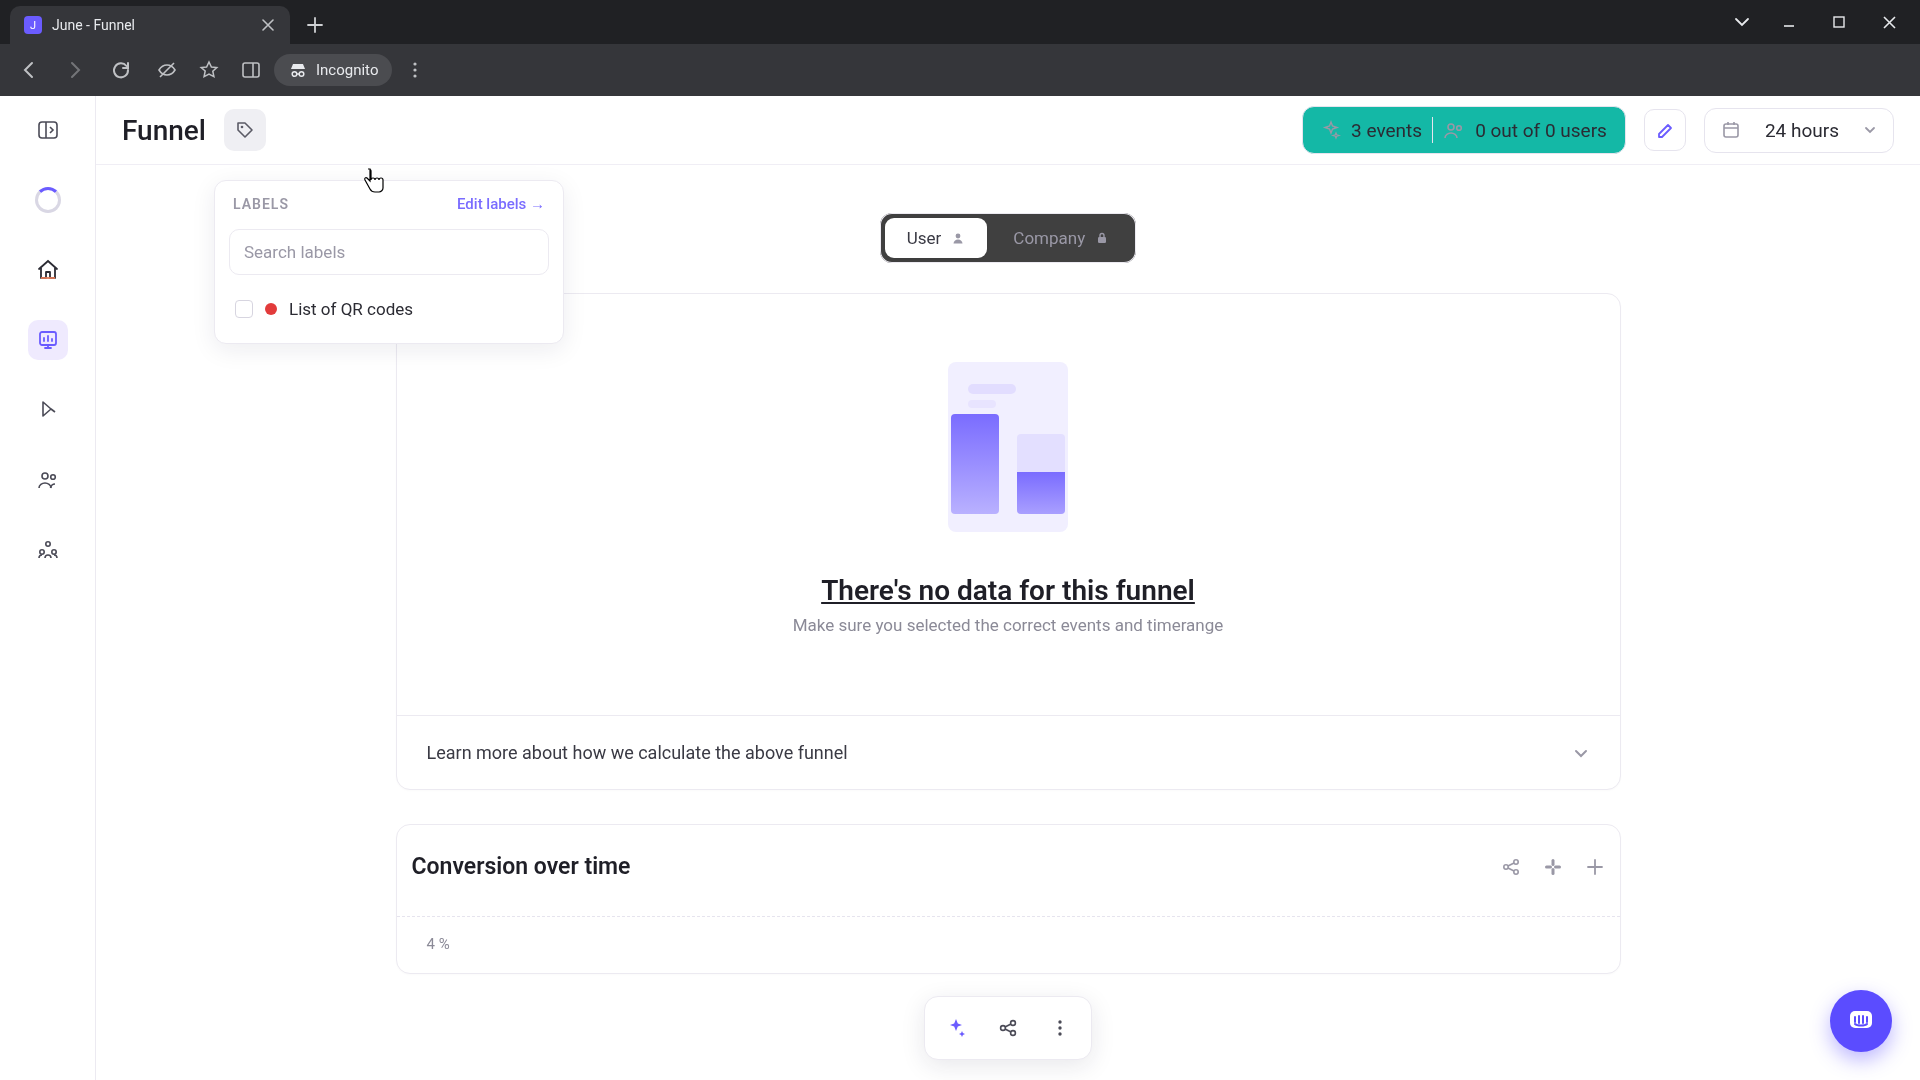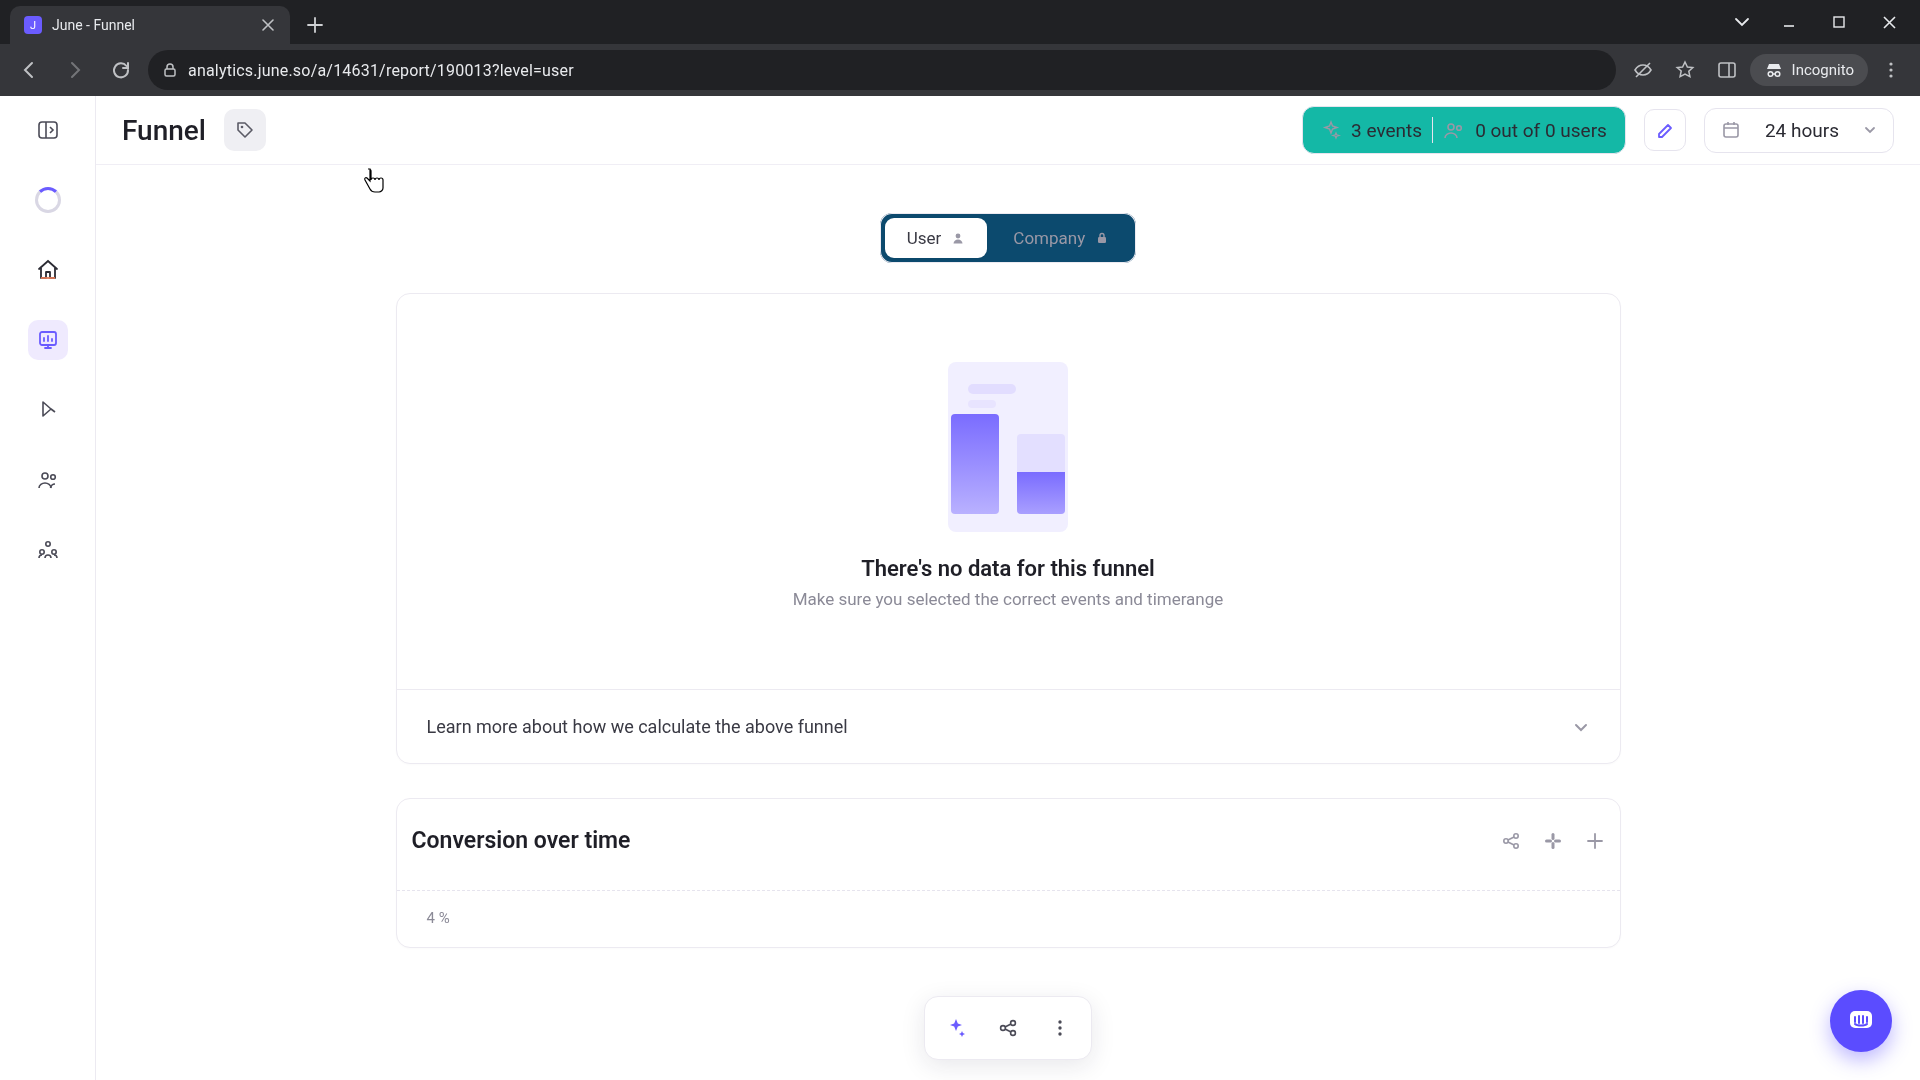--- a/index.html
+++ b/index.html
@@ -56,42 +56,42 @@
   .popover .search input::placeholder{color:#9a98a6;}
   .popover .items { padding: 4px 10px 14px; }
   .popover .item { display:flex; align-items:center; gap:12px; padding:10px 10px; border-radius:8px; font-size:17px; color:#2b2b33; }
   .popover .chk { width:18px;height:18px;border:1.5px solid #d7d5e0;border-radius:4px; }
   .popover .dot { width:12px;height:12px;border-radius:50%; background:#e23b3b; }
 
   
   .content { flex:1; overflow:auto; padding: 24px 0 40px; position:relative; }
 
   .seg-wrap { display:flex; justify-content:center; margin: 24px 0 30px; }
-  .segmented { display:flex; background:#0c4a6e; border-radius:12px; padding:5px; gap:4px; box-shadow: inset 0 0 0 1px #eceaf1; }
+  .segmented { display:flex; background:#404040; border-radius:12px; padding:5px; gap:4px; box-shadow: inset 0 0 0 1px #eceaf1; }
   .seg { display:flex;align-items:center;gap:10px;padding:10px 22px;border-radius:9px;font-size:17px;color:#3a3a44; }
   .seg.active { background:#fff; box-shadow:0 1px 3px rgba(0,0,0,.06); }
   .seg.locked { color:#9a98a6; }
   .seg .sicn { color:#9a98a6; }
 
   .card { width: 1225px; margin: 0 auto 34px; background:#fff; border:1px solid #eceaf1; border-radius:14px; box-shadow:0 1px 2px rgba(20,20,40,.02); }
   .card-top { display:flex; justify-content:flex-end; align-items:center; gap:18px; padding: 22px 28px 0; }
   .toggle-lbl { font-size:17px; color:#9a98a6; margin-right:4px;}
   .switch { width:54px;height:30px;border-radius:15px;background:#eceaf1;position:relative;}
   .switch::after{content:"";position:absolute;left:3px;top:3px;width:24px;height:24px;border-radius:50%;background:#fff;box-shadow:0 1px 3px rgba(0,0,0,.15);}
   .mini-icon { width:26px;height:26px;display:flex;align-items:center;justify-content:center;color:#9a98a6;}
   .check-badge { width:26px;height:26px;border-radius:50%;background:#6b5cff;color:#fff;display:flex;align-items:center;justify-content:center;font-size:14px;}
 
   .empty { display:flex; flex-direction:column; align-items:center; padding: 68px 0 40px; }
   .empty-ill { width:120px;height:170px;background:#f1efff;border-radius:8px;position:relative;display:flex;align-items:flex-end;justify-content:center;gap:18px;padding-bottom:18px; }
   .empty-ill::before{content:"";position:absolute;left:20px;top:22px;width:48px;height:10px;background:#e2ddff;border-radius:5px;}
   .empty-ill::after{content:"";position:absolute;left:20px;top:38px;width:28px;height:8px;background:#e8e4ff;border-radius:4px;}
   .bar1{width:48px;height:100px;background:linear-gradient(180deg,#7a6cff 0%,#b9b1ff 100%);border-radius:4px;}
   .bar2w{width:48px;height:80px;background:#e3dfff;display:flex;align-items:flex-end;border-radius:4px;}
   .bar2{width:48px;height:42px;background:linear-gradient(180deg,#7a6cff 0%,#a99fff 100%);border-radius:0 0 4px 4px;}
-  .empty-title { margin-top:24px; font-size:22px; font-weight:600; color:#1f1f27;}
+  .empty-title { margin-top:42px; font-size:28px; font-weight:600; color:#1f1f27;text-decoration:underline;}
   .empty-sub { margin-top:8px; font-size:17px; color:#8b8a97;}
   .learn-row { border-top:1px solid #eceaf1; margin-top:40px; padding:26px 30px; display:flex; align-items:center; justify-content:space-between; font-size:18px; color:#3a3a44;}
 
   .card2-hdr { display:flex; align-items:center; justify-content:space-between; padding: 28px 15px 8px; }
   .card2-title { font-size:23px; font-weight:600; color:#1f1f27; }
   .card2-icons { display:flex; gap:22px; color:#9a98a6; }
   .ytick { padding: 18px 30px 20px; font-size:15px; color:#8b8a97; border-top:1px dashed #e6e4ee; margin-top:28px;}
 
   
   .float-bar { position:absolute; left:50%; transform:translateX(-50%); bottom:20px; background:#fff; border:1px solid #eceaf1; border-radius:14px; box-shadow:0 6px 24px rgba(30,30,60,.10); display:flex; gap:6px; padding:8px; z-index:15;}
@@ -161,29 +161,20 @@
         <svg width="20" height="20" viewBox="0 0 20 20">
           <path d="M7 3l7 7-7 7" stroke="currentColor" stroke-width="2" fill="none" stroke-linecap="round"></path>
         </svg>
       </div>
     <div class="tb-btn">
         <svg width="20" height="20" viewBox="0 0 20 20">
           <path d="M15.5 6A7 7 0 1 0 17 10" stroke="currentColor" stroke-width="2" fill="none" stroke-linecap="round"></path>
           <path d="M17 3v5h-5" stroke="currentColor" stroke-width="2" fill="none" stroke-linecap="round"></path>
         </svg>
       </div>
-    <div class="omnibox">
-      <span class="lock">
-          <svg width="16" height="16" viewBox="0 0 16 16">
-            <rect x="3" y="7" width="10" height="7" rx="1.5" stroke="currentColor" stroke-width="1.5" fill="none"></rect>
-            <path d="M5 7V5a3 3 0 0 1 6 0v2" stroke="currentColor" stroke-width="1.5" fill="none"></path>
-          </svg>
-        </span>
-      <span class="url">analytics.june.so/a/14631/report/190013?level=user</span>
-    </div>
     <div class="tb-right">
       <div class="tb-btn">
           <svg width="20" height="20" viewBox="0 0 20 20">
             <path d="M2 10s3-5 8-5 8 5 8 5-3 5-8 5-8-5-8-5z" stroke="currentColor" stroke-width="1.6" fill="none"></path>
             <path d="M3 17L17 3" stroke="currentColor" stroke-width="1.6"></path>
           </svg>
         </div>
       <div class="tb-btn">
           <svg width="20" height="20" viewBox="0 0 20 20">
             <path d="M10 2l2.4 5 5.4.5-4 3.7 1.1 5.4L10 14l-4.9 2.6L6.2 11 2.2 7.5l5.4-.5z" stroke="currentColor" stroke-width="1.5" fill="none"></path>
@@ -318,20 +309,36 @@
             <span>24 hours</span>
             <span class="muted">
                 <svg width="14" height="14" viewBox="0 0 14 14">
                   <path d="M3 5l4 4 4-4" stroke="currentColor" stroke-width="1.8" fill="none" stroke-linecap="round"></path>
                 </svg>
               </span>
           </div>
         </div>
       </div>
 
+      <div class="popover">
+        <div class="pop-hdr">
+          <span class="lbl">LABELS</span>
+          <a class="edit">Edit labels →</a>
+        </div>
+        <div class="search">
+          <input type="text" placeholder="Search labels" style="">
+        </div>
+        <div class="items">
+          <div class="item">
+            <span class="chk"></span>
+            <span class="dot"></span>
+            <span>List of QR codes</span>
+          </div>
+        </div>
+      </div>
 
       <div class="content">
 
         <div class="seg-wrap">
           <div class="segmented">
             <div class="seg active">
               <span>User</span>
               <span class="sicn">
                   <svg width="14" height="14" viewBox="0 0 14 14">
                     <circle cx="7" cy="5" r="2.4" fill="currentColor"></circle>

